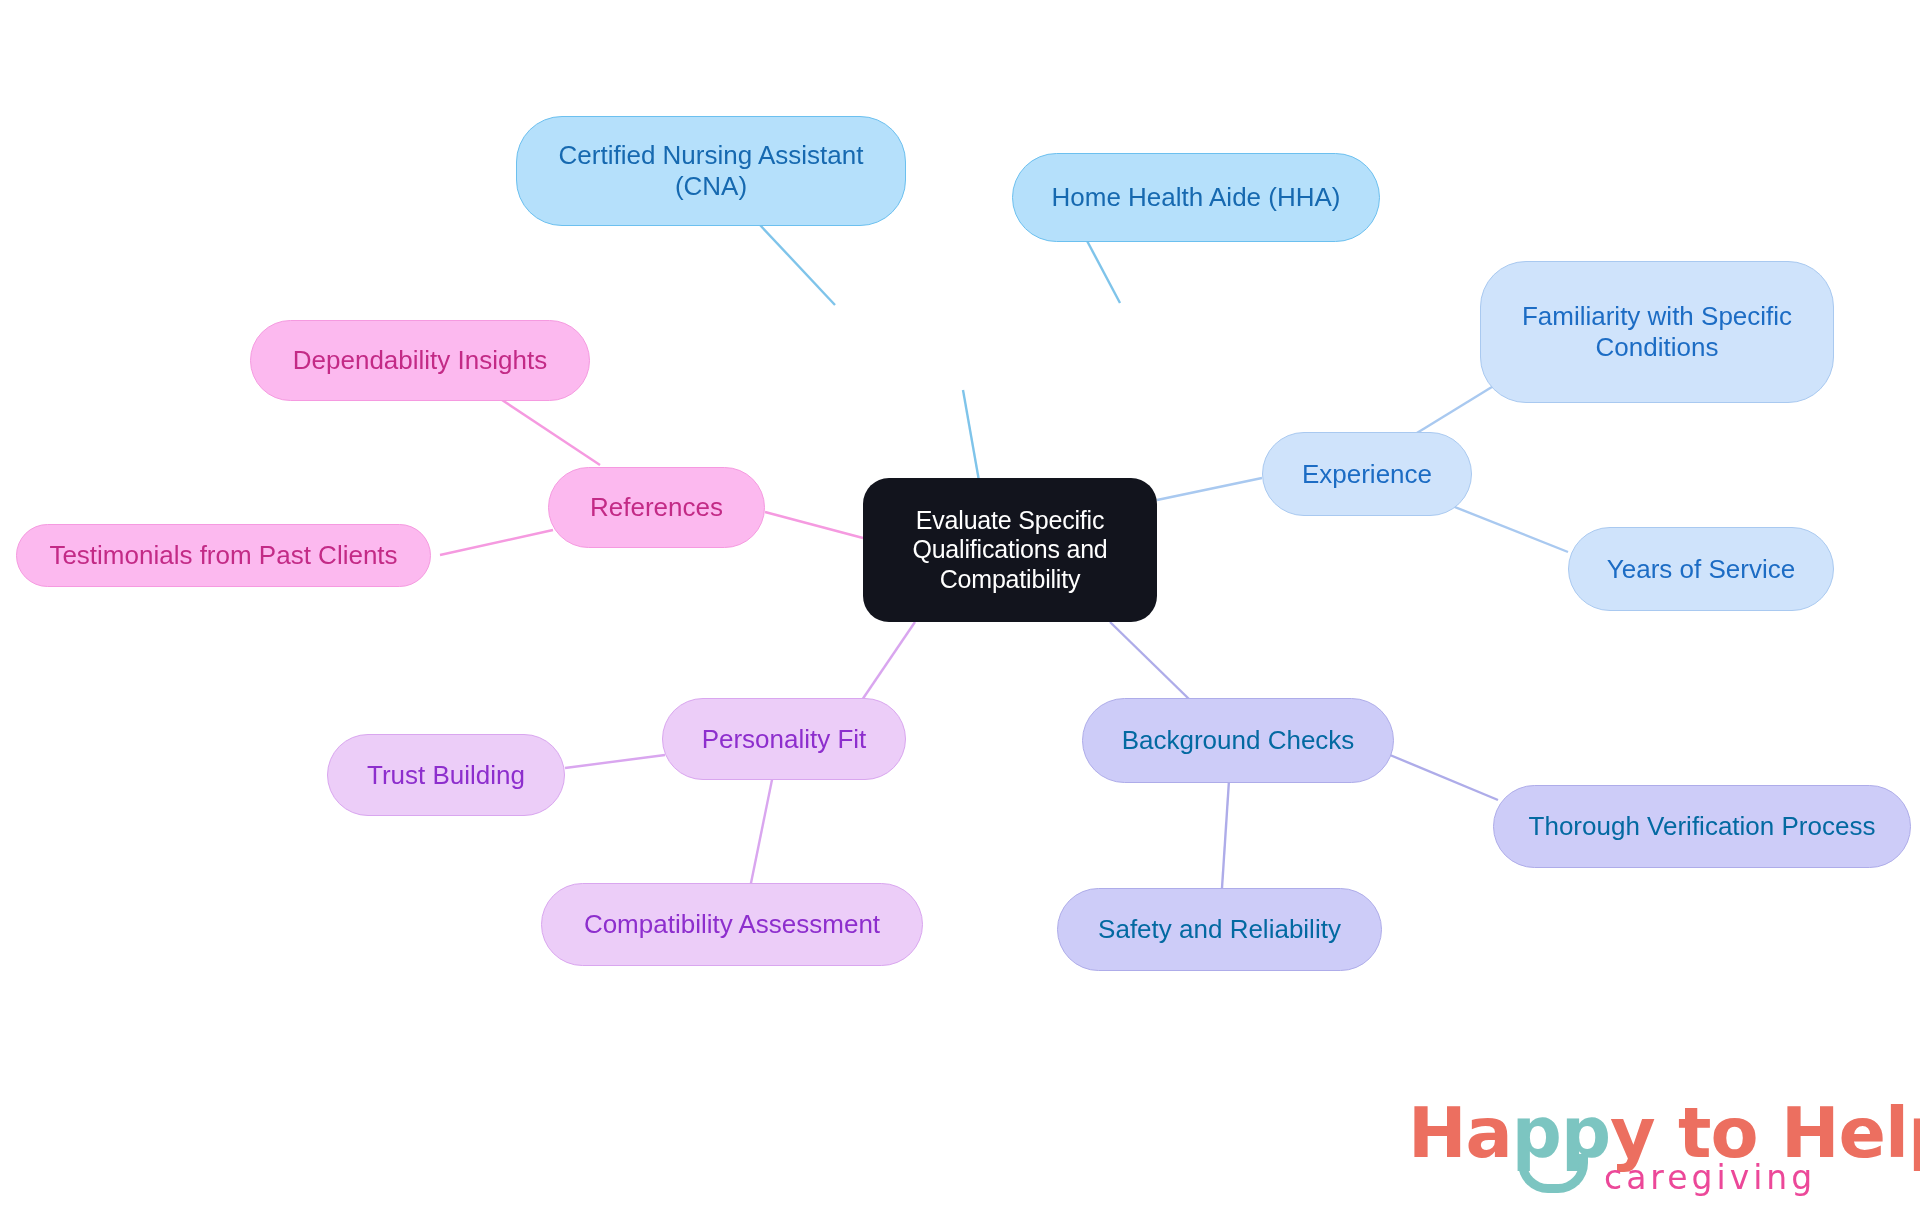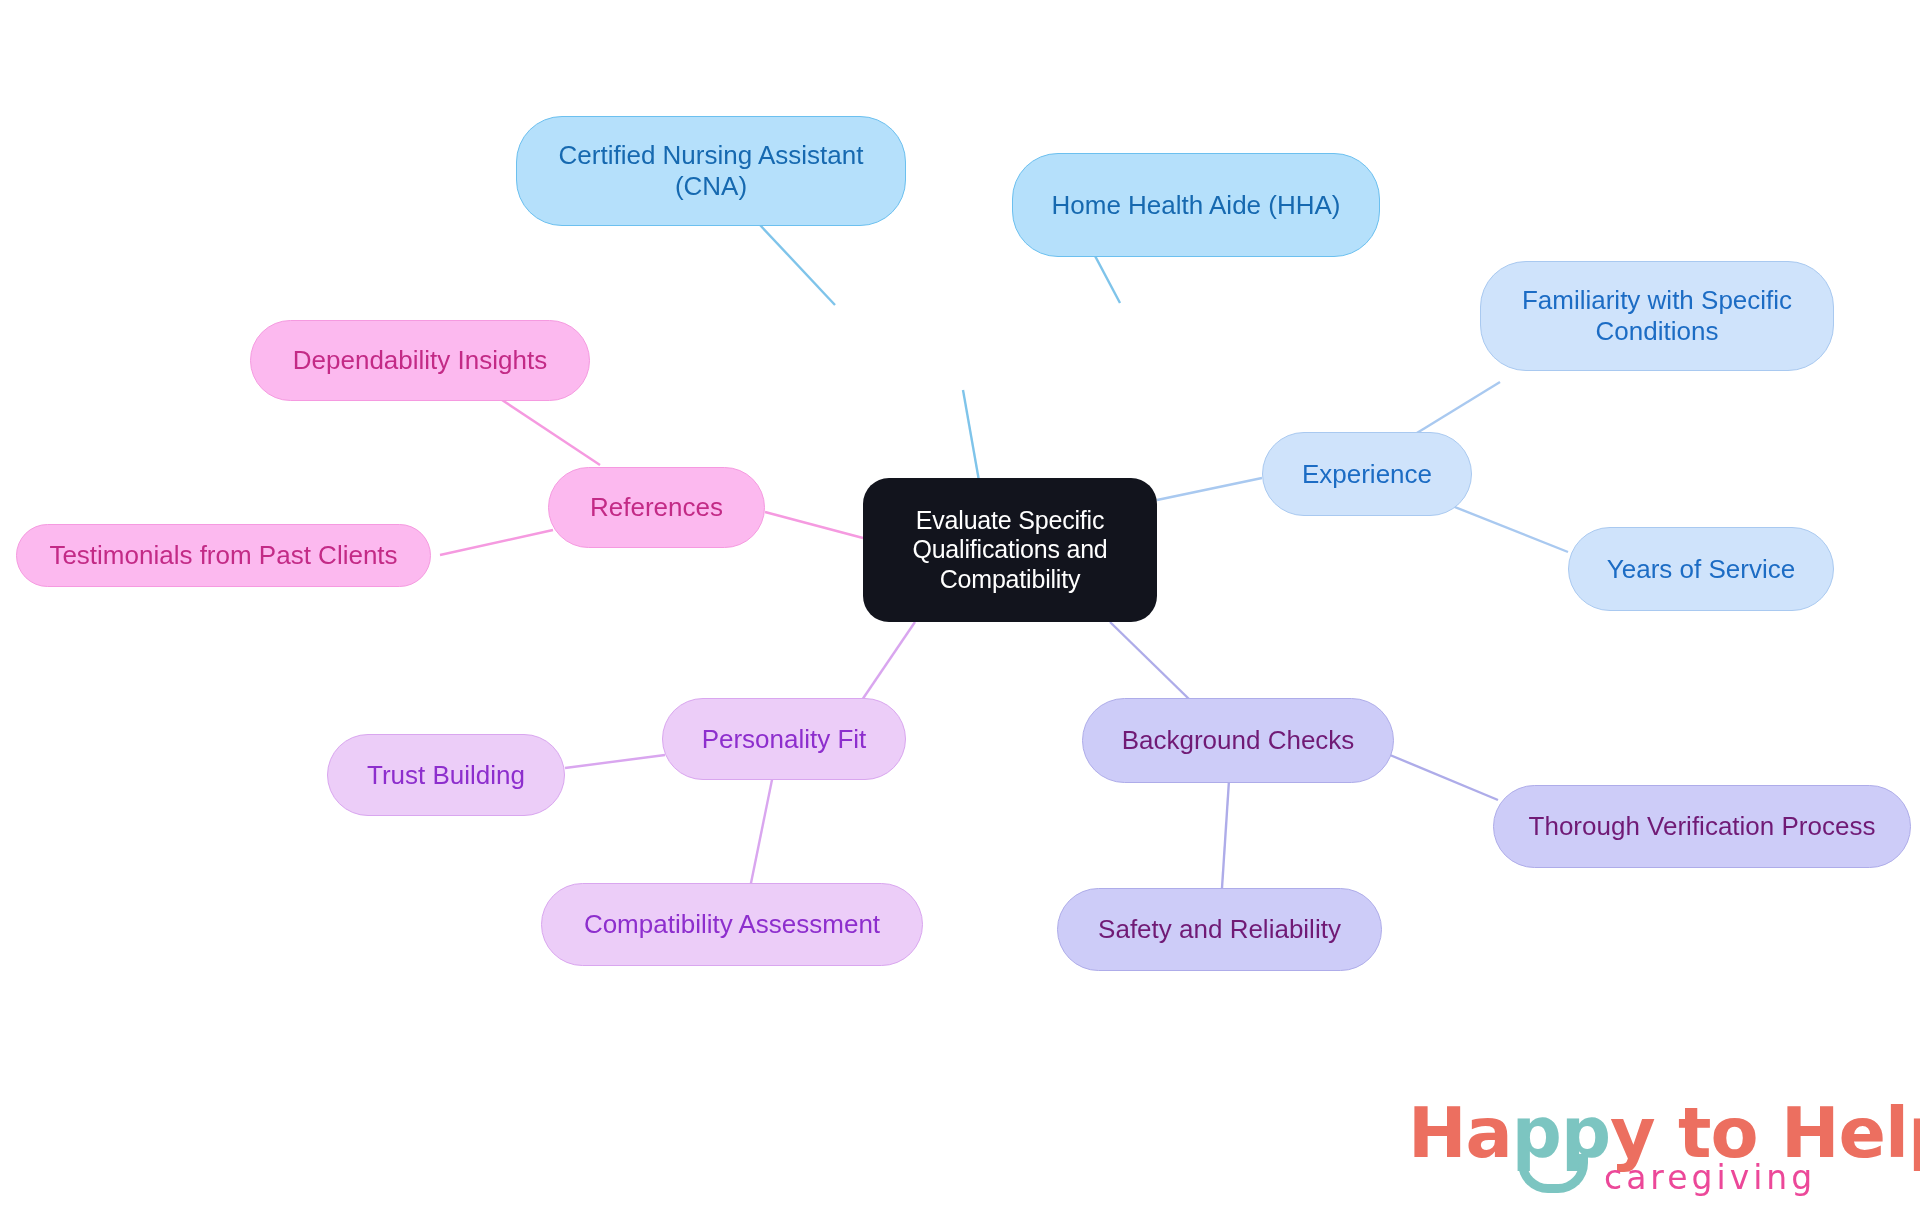--- a/index.html
+++ b/index.html
@@ -66,21 +66,21 @@
     color: #c32a86;
   }
   .node.purple {
     background: #eccdf8;
     border-color: #d9a6ef;
     color: #8d2ecd;
   }
   .node.indigo {
     background: #cdccf8;
     border-color: #aeace9;
-    color: #701a75;
+    color: #0369a1;
   }
   .node .label {
     display: block;
     width: 100%;
   }
 
   
   #logo {
     position: absolute;
     left: 1408px;
@@ -166,29 +166,29 @@
 Qualifications and
 Compatibility</span>
   </div>
 
 
   <div class="node blue-dark" style="left:516px; top:116px; width:390px; height:110px; font-size:26px;">
     <span class="label">Certified Nursing Assistant
 (CNA)</span>
   </div>
 
-  <div class="node blue-dark" style="left:1012px; top:153px; width:368px; height:104px; font-size:26px;">
+  <div class="node blue-dark" style="left:1012px; top:153px; width:368px; height:89px; font-size:26px;">
     <span class="label">Home Health Aide (HHA)</span>
   </div>
 
   <div class="node blue-light" style="left:1262px; top:432px; width:210px; height:84px; font-size:26px;">
     <span class="label">Experience</span>
   </div>
 
-  <div class="node blue-light" style="left:1480px; top:261px; width:354px; height:110px; font-size:26px;">
+  <div class="node blue-light" style="left:1480px; top:261px; width:354px; height:142px; font-size:26px;">
     <span class="label">Familiarity with Specific
 Conditions</span>
   </div>
 
   <div class="node blue-light" style="left:1568px; top:527px; width:266px; height:84px; font-size:26px;">
     <span class="label">Years of Service</span>
   </div>
 
   <div class="node indigo" style="left:1082px; top:698px; width:312px; height:85px; font-size:26px;">
     <span class="label">Background Checks</span>

